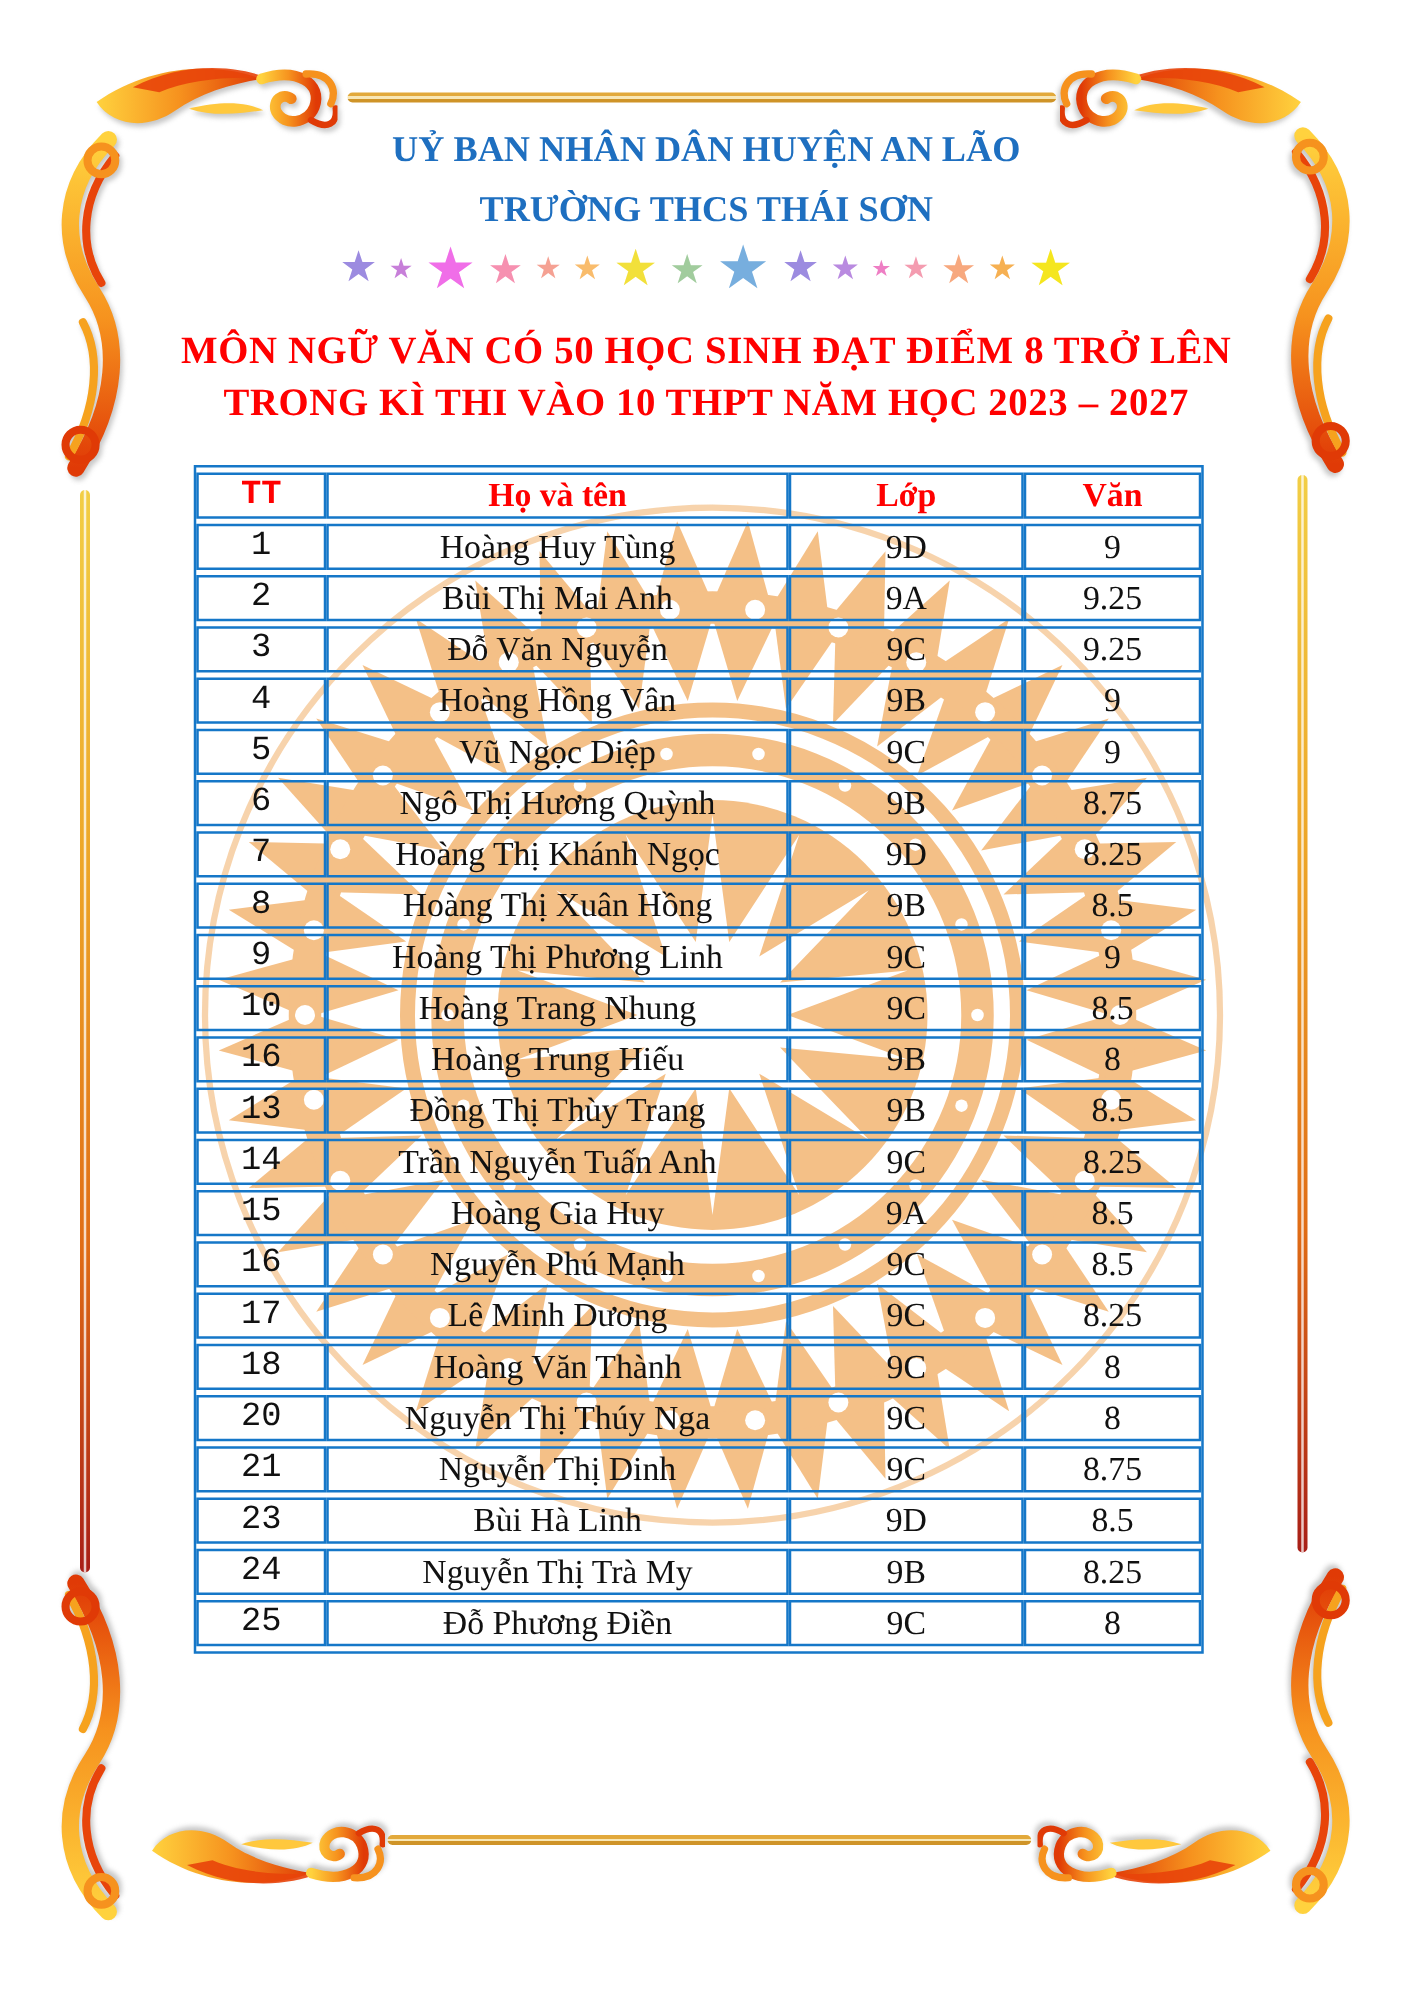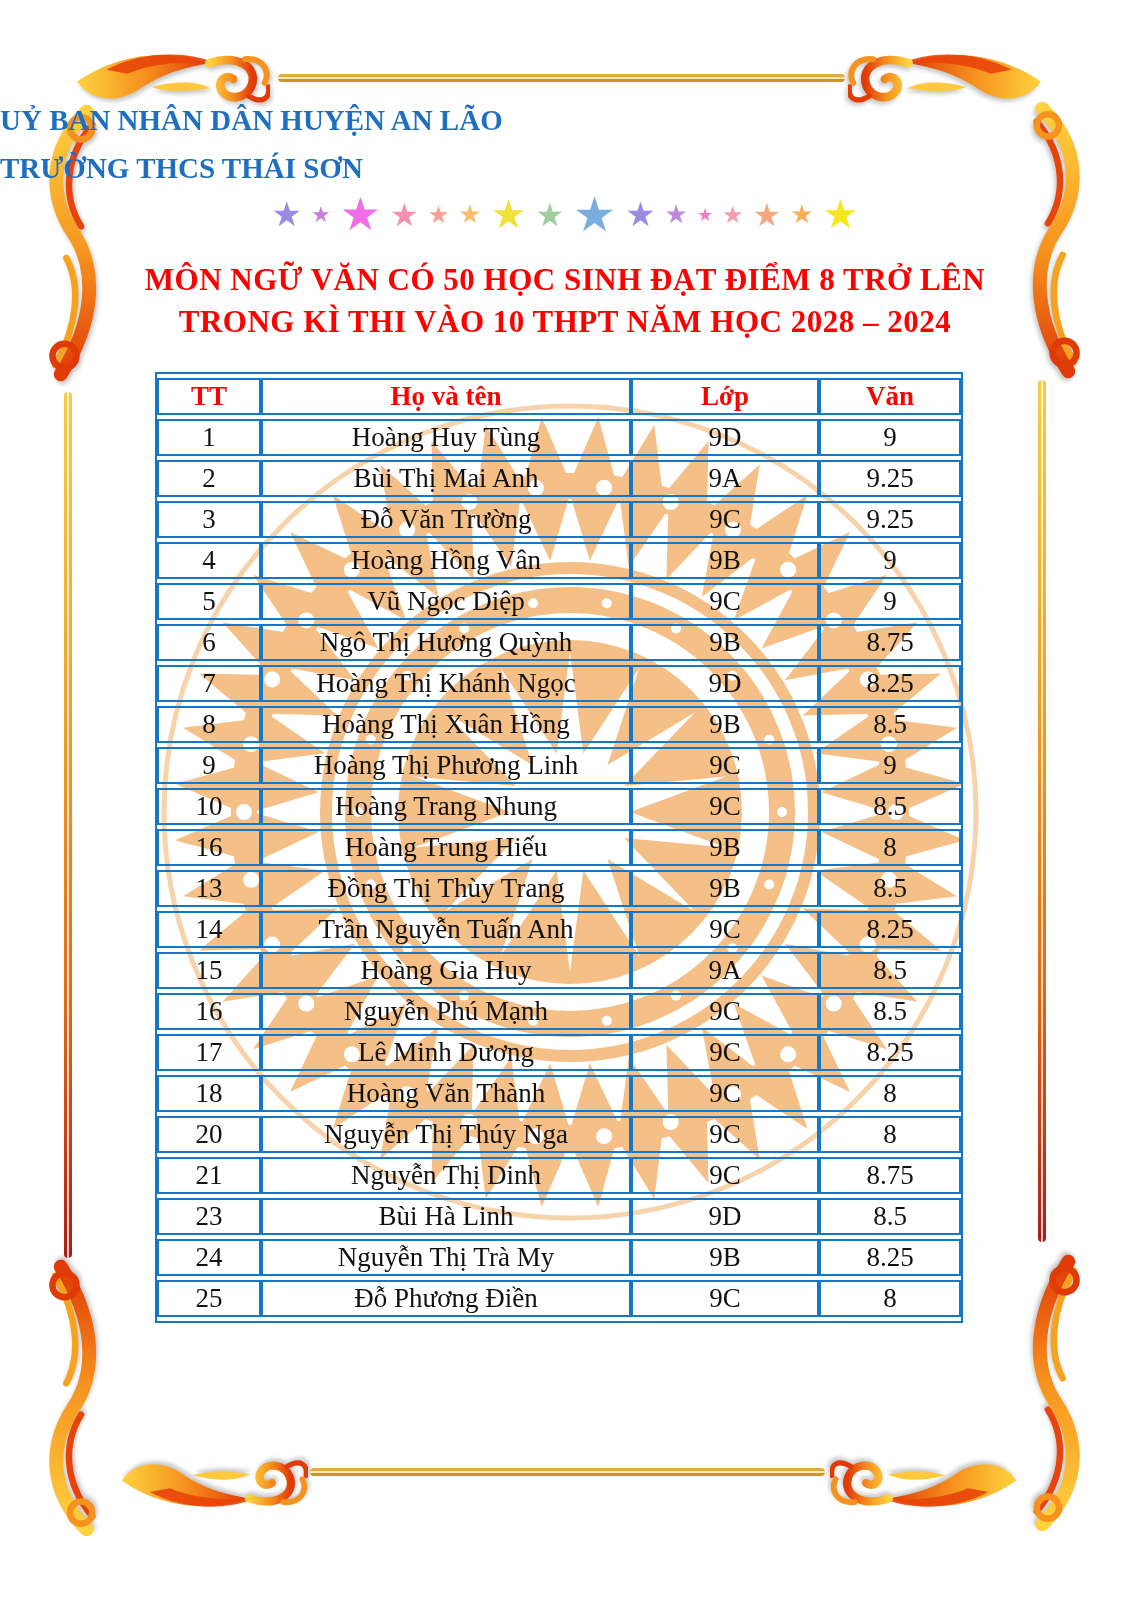--- a/index.html
+++ b/index.html
@@ -13,42 +13,42 @@
   
   .orn{position:absolute;filter:drop-shadow(2px 3px 2px rgba(130,130,130,.45));z-index:1;}
   .hline{position:absolute;height:8px;z-index:1;
     background:linear-gradient(180deg,#e2a93b 0 3px,#f8e7b6 3px 5px,#cf9428 5px 8px);
     border-radius:4px;}
   .vline{position:absolute;width:8px;z-index:1;border-radius:4px;
     background:linear-gradient(180deg,#f2ce45 0%,#eda527 35%,#e06c15 70%,#a81e17 100%);}
   .vline::after{content:"";position:absolute;left:3px;top:0;bottom:0;width:2px;
     background:rgba(255,255,255,.75);}
   
-  .org-line{position:absolute;left:0;right:0;text-align:left;
+  .org-line{position:absolute;left:0;right:0;text-align:center;
     color:var(--heading_blue);font-weight:bold;font-size:29px;z-index:2;}
   .stars-row{position:absolute;left:0;right:0;display:flex;justify-content:center;
     align-items:center;gap:9px;z-index:2;}
   .star{line-height:1;display:inline-block;}
   .title-line{position:absolute;left:0;right:0;text-align:center;
     color:var(--title_red);font-weight:bold;font-size:31px;z-index:2;letter-spacing:.5px;}
   
   table.score{
     position:absolute;left:155px;top:372px;z-index:2;
     border-collapse:separate;border-spacing:0 4px;
     border:2px solid var(--table_border);
     background:transparent;
   }
   table.score td,table.score th{
     border:2px solid var(--table_border);
     height:33px;padding:0;margin:0;
     font-size:27px;line-height:33px;background:transparent;
     font-weight:normal;color:#111;text-align:center;vertical-align:middle;
   }
   table.score th{color:var(--title_red);font-weight:bold;}
-  .w-tt{width:100px;} .w-name{width:366px;} .w-class{width:184px;} .w-score{width:138px;}
+  .w-tt{width:100px;font-family:Liberation Mono, monospace;} .w-name{width:366px;} .w-class{width:184px;} .w-score{width:138px;}
   td.c-name{text-align:left;padding-left:14px;}
   
   #watermark{position:absolute;left:150px;top:392px;width:840px;height:840px;z-index:0;opacity:.72;}
 </style>
 </head>
 <body>
 
 <div id="page">
 
   <div id="watermark"><svg width="840" height="840" viewBox="0 0 840 840">
@@ -269,21 +269,21 @@
       <span class="star" style="color: rgb(156, 139, 224); font-size: 34px;">★</span>
       <span class="star" style="color: rgb(185, 138, 224); font-size: 26px;">★</span>
       <span class="star" style="color: rgb(238, 126, 196); font-size: 18px;">★</span>
       <span class="star" style="color: rgb(244, 156, 176); font-size: 24px;">★</span>
       <span class="star" style="color: rgb(247, 168, 126); font-size: 32px;">★</span>
       <span class="star" style="color: rgb(246, 176, 82); font-size: 26px;">★</span>
       <span class="star" style="color: rgb(245, 230, 30); font-size: 40px;">★</span>
     </div>
 
   <div class="title-line" style="top:262px;">MÔN NGỮ VĂN CÓ 50 HỌC SINH ĐẠT ĐIỂM 8 TRỞ LÊN</div>
-  <div class="title-line" style="top:304px;">TRONG KÌ THI VÀO 10 THPT NĂM HỌC 2028 – 2024</div>
+  <div class="title-line" style="top:304px;">TRONG KÌ THI VÀO 10 THPT NĂM HỌC 2023 – 2027</div>
 
   <table class="score">
     <thead>
       <tr>
         <th class="w-tt">TT</th>
         <th class="w-name">Họ và tên</th>
         <th class="w-class">Lớp</th>
         <th class="w-score">Văn</th>
       </tr>
     </thead>
@@ -297,21 +297,21 @@
 
     <tr>
       <td class="c-tt w-tt">2</td>
       <td class="c-name w-name">Bùi Thị Mai Anh</td>
       <td class="c-class w-class">9A</td>
       <td class="c-score w-score">9.25</td>
     </tr>
 
     <tr>
       <td class="c-tt w-tt">3</td>
-      <td class="c-name w-name">Đỗ Văn Trường</td>
+      <td class="c-name w-name">Đỗ Văn Nguyễn</td>
       <td class="c-class w-class">9C</td>
       <td class="c-score w-score">9.25</td>
     </tr>
 
     <tr>
       <td class="c-tt w-tt">4</td>
       <td class="c-name w-name">Hoàng Hồng Vân</td>
       <td class="c-class w-class">9B</td>
       <td class="c-score w-score">9</td>
     </tr>

